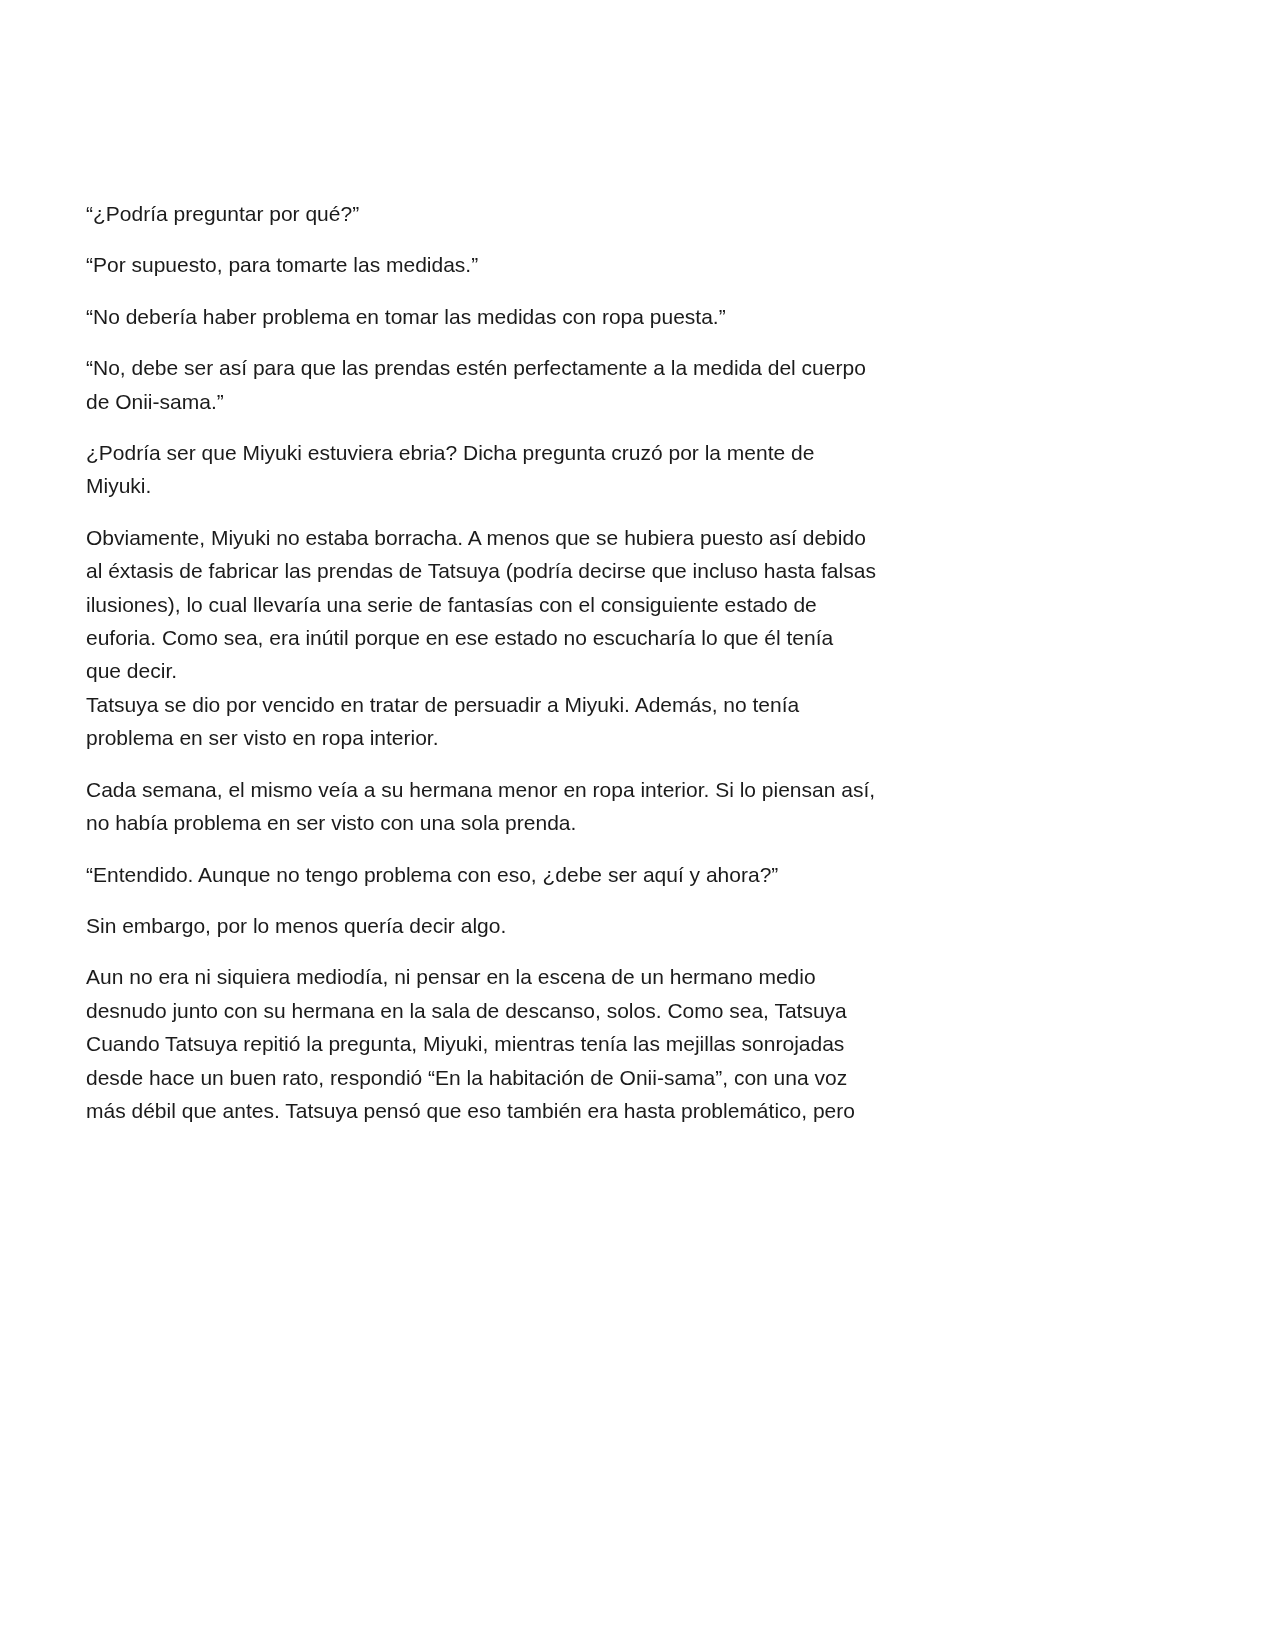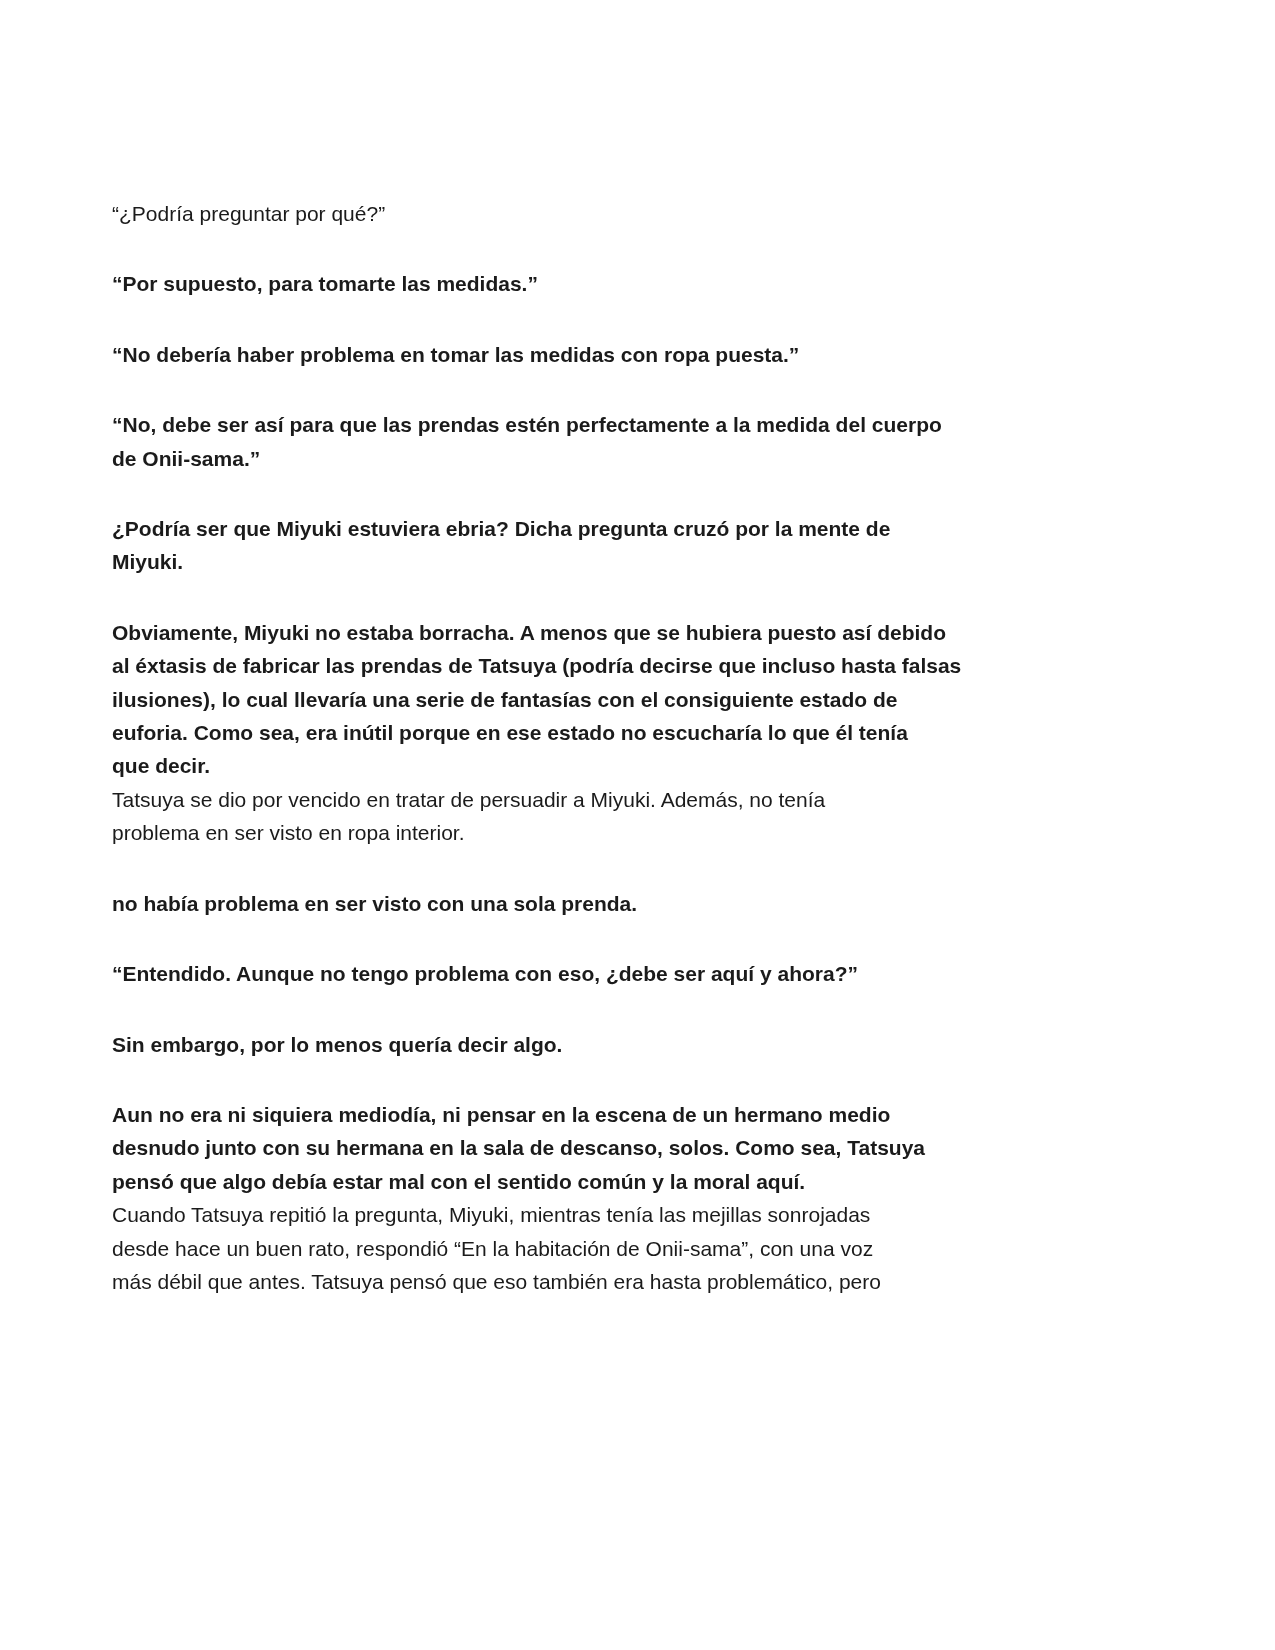--- a/index.html
+++ b/index.html
@@ -10,33 +10,32 @@
   body {
     width: 1275px;
     height: 1650px;
     overflow: hidden;
   }
   .page {
     box-sizing: border-box;
     width: 1275px;
     height: 1544px;
     background: #ffffff;
-    padding: 197px 150px 0 112px;
+    padding: 197px 150px 0 86px;
     font-family: "Liberation Sans", sans-serif;
     font-size: 21px;
     line-height: 33.4px;
     color: #1b1b1b;
     -webkit-font-smoothing: antialiased;
   }
   .paragraph {
     margin: 0;
   }
   .paragraph.gap {
-    margin-top: 37px;
-    font-weight: bold;
+    margin-top: 18px;
   }
   .line {
     white-space: nowrap;
   }
 </style>
 </head>
 <body>
 
 <div class="page">
   <div>
@@ -62,32 +61,32 @@
         <div class="line">al éxtasis de fabricar las prendas de Tatsuya (podría decirse que incluso hasta falsas</div>
         <div class="line">ilusiones), lo cual llevaría una serie de fantasías con el consiguiente estado de</div>
         <div class="line">euforia. Como sea, era inútil porque en ese estado no escucharía lo que él tenía</div>
         <div class="line">que decir.</div>
       </div>
       <div class="paragraph">
         <div class="line">Tatsuya se dio por vencido en tratar de persuadir a Miyuki. Además, no tenía</div>
         <div class="line">problema en ser visto en ropa interior.</div>
       </div>
       <div class="paragraph gap">
+        <div class="line">Cada semana, el mismo veía a su hermana menor en ropa interior. Si lo piensan así,</div>
         <div class="line">no había problema en ser visto con una sola prenda.</div>
       </div>
       <div class="paragraph gap">
         <div class="line">“Entendido. Aunque no tengo problema con eso, ¿debe ser aquí y ahora?”</div>
       </div>
       <div class="paragraph gap">
         <div class="line">Sin embargo, por lo menos quería decir algo.</div>
       </div>
       <div class="paragraph gap">
         <div class="line">Aun no era ni siquiera mediodía, ni pensar en la escena de un hermano medio</div>
         <div class="line">desnudo junto con su hermana en la sala de descanso, solos. Como sea, Tatsuya</div>
-        <div class="line">pensó que algo debía estar mal con el sentido común y la moral aquí.</div>
       </div>
       <div class="paragraph">
         <div class="line">Cuando Tatsuya repitió la pregunta, Miyuki, mientras tenía las mejillas sonrojadas</div>
         <div class="line">desde hace un buen rato, respondió “En la habitación de Onii-sama”, con una voz</div>
         <div class="line">más débil que antes. Tatsuya pensó que eso también era hasta problemático, pero</div>
       </div>
     </div>
 </div>
 
 </body></html>

